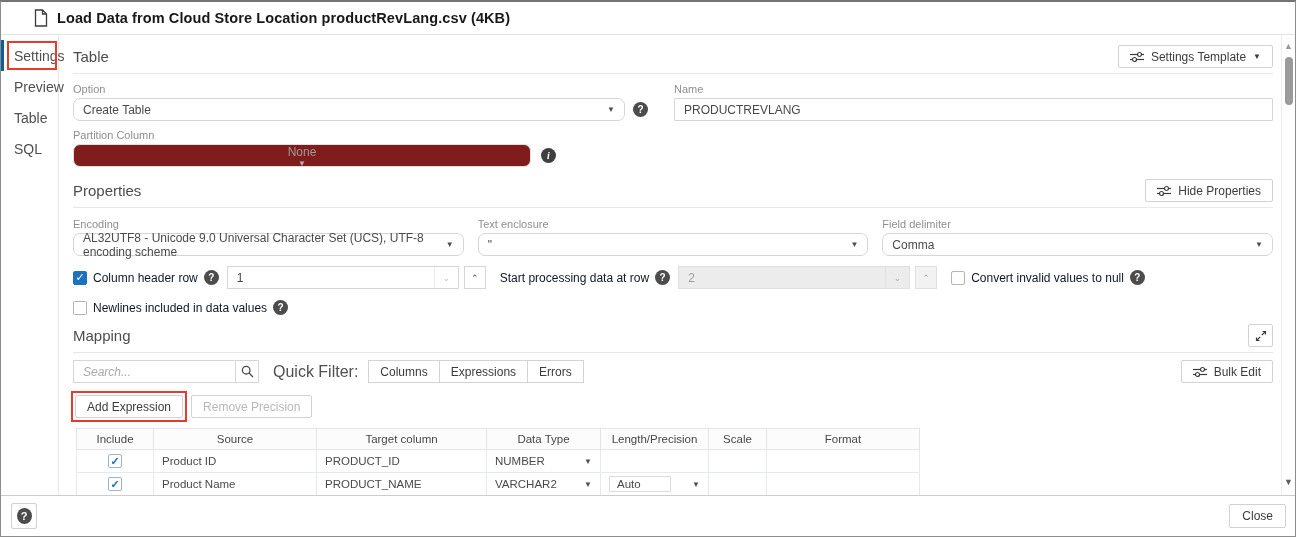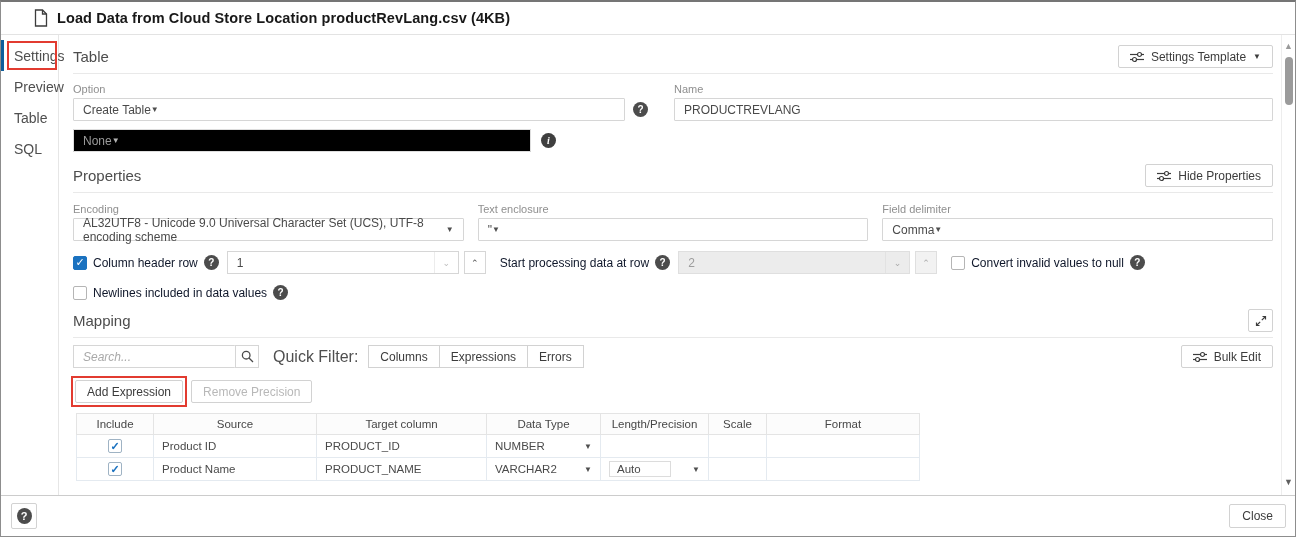--- a/index.html
+++ b/index.html
@@ -49,23 +49,23 @@
   .btn .caret { font-size:8px; color:#3c3c3c; }
   .btn.disabled { color:#b8b8b8; cursor:default; }
   .icon-btn { width:25px; height:23px; padding:0; justify-content:center; }
 
   .sliders-icon svg, .expand-icon svg, .search-icon svg { display:block; }
 
   
   .fld-label { font-size:11px; color:#8f8f8f; margin-bottom:3px; display:block; }
   .select, .tinput { height:23px; border:1px solid #d6d6d6; border-radius:1px; background:#fff;
          font-size:12px; color:#4a4a4a; display:flex; align-items:center; padding:0 9px; }
-  .select { cursor:pointer; }
+  .select { justify-content:space-between; cursor:pointer;border-radius:7px; }
   .select .caret { font-size:8px; color:#4f4f4f; }
-  .select.disabled { background:#000000; color:#9b9b9b; border-color:#dedede; cursor:default; }
+  .select.disabled { background:#7f1d1d; color:#9b9b9b; border-color:#dedede; cursor:default;flex-direction:column; }
   .select.disabled .caret { color:#b3b3b3; }
   .tinput input { border:none; outline:none; width:100%; font-size:12px; color:#4a4a4a;
                   font-family:"Liberation Sans", sans-serif; background:transparent; }
 
   .row-fields { display:flex; margin-top:9px; }
   .grp-option { width:575px; }
   .opt-wrap { display:flex; align-items:center; gap:8px; }
   .opt-wrap .select { flex:1; }
   .grp-name { flex:1; margin-left:26px; }
   .grp-partition { width:483px; }
@@ -212,20 +212,21 @@
           <div class="grp-name">
             <label class="fld-label">Name</label>
             <div class="tinput">
               <input type="text" value="PRODUCTREVLANG" style="">
             </div>
           </div>
         </div>
 
         <div class="row-fields" style="margin-top:8px;">
           <div class="grp-partition">
+            <label class="fld-label">Partition Column</label>
             <div class="part-wrap">
               <div class="select disabled">
                 <span>None</span>
                 <span class="caret">▼</span>
               </div>
               <span class="info-ic">i</span>
             </div>
           </div>
         </div>
       </div>

